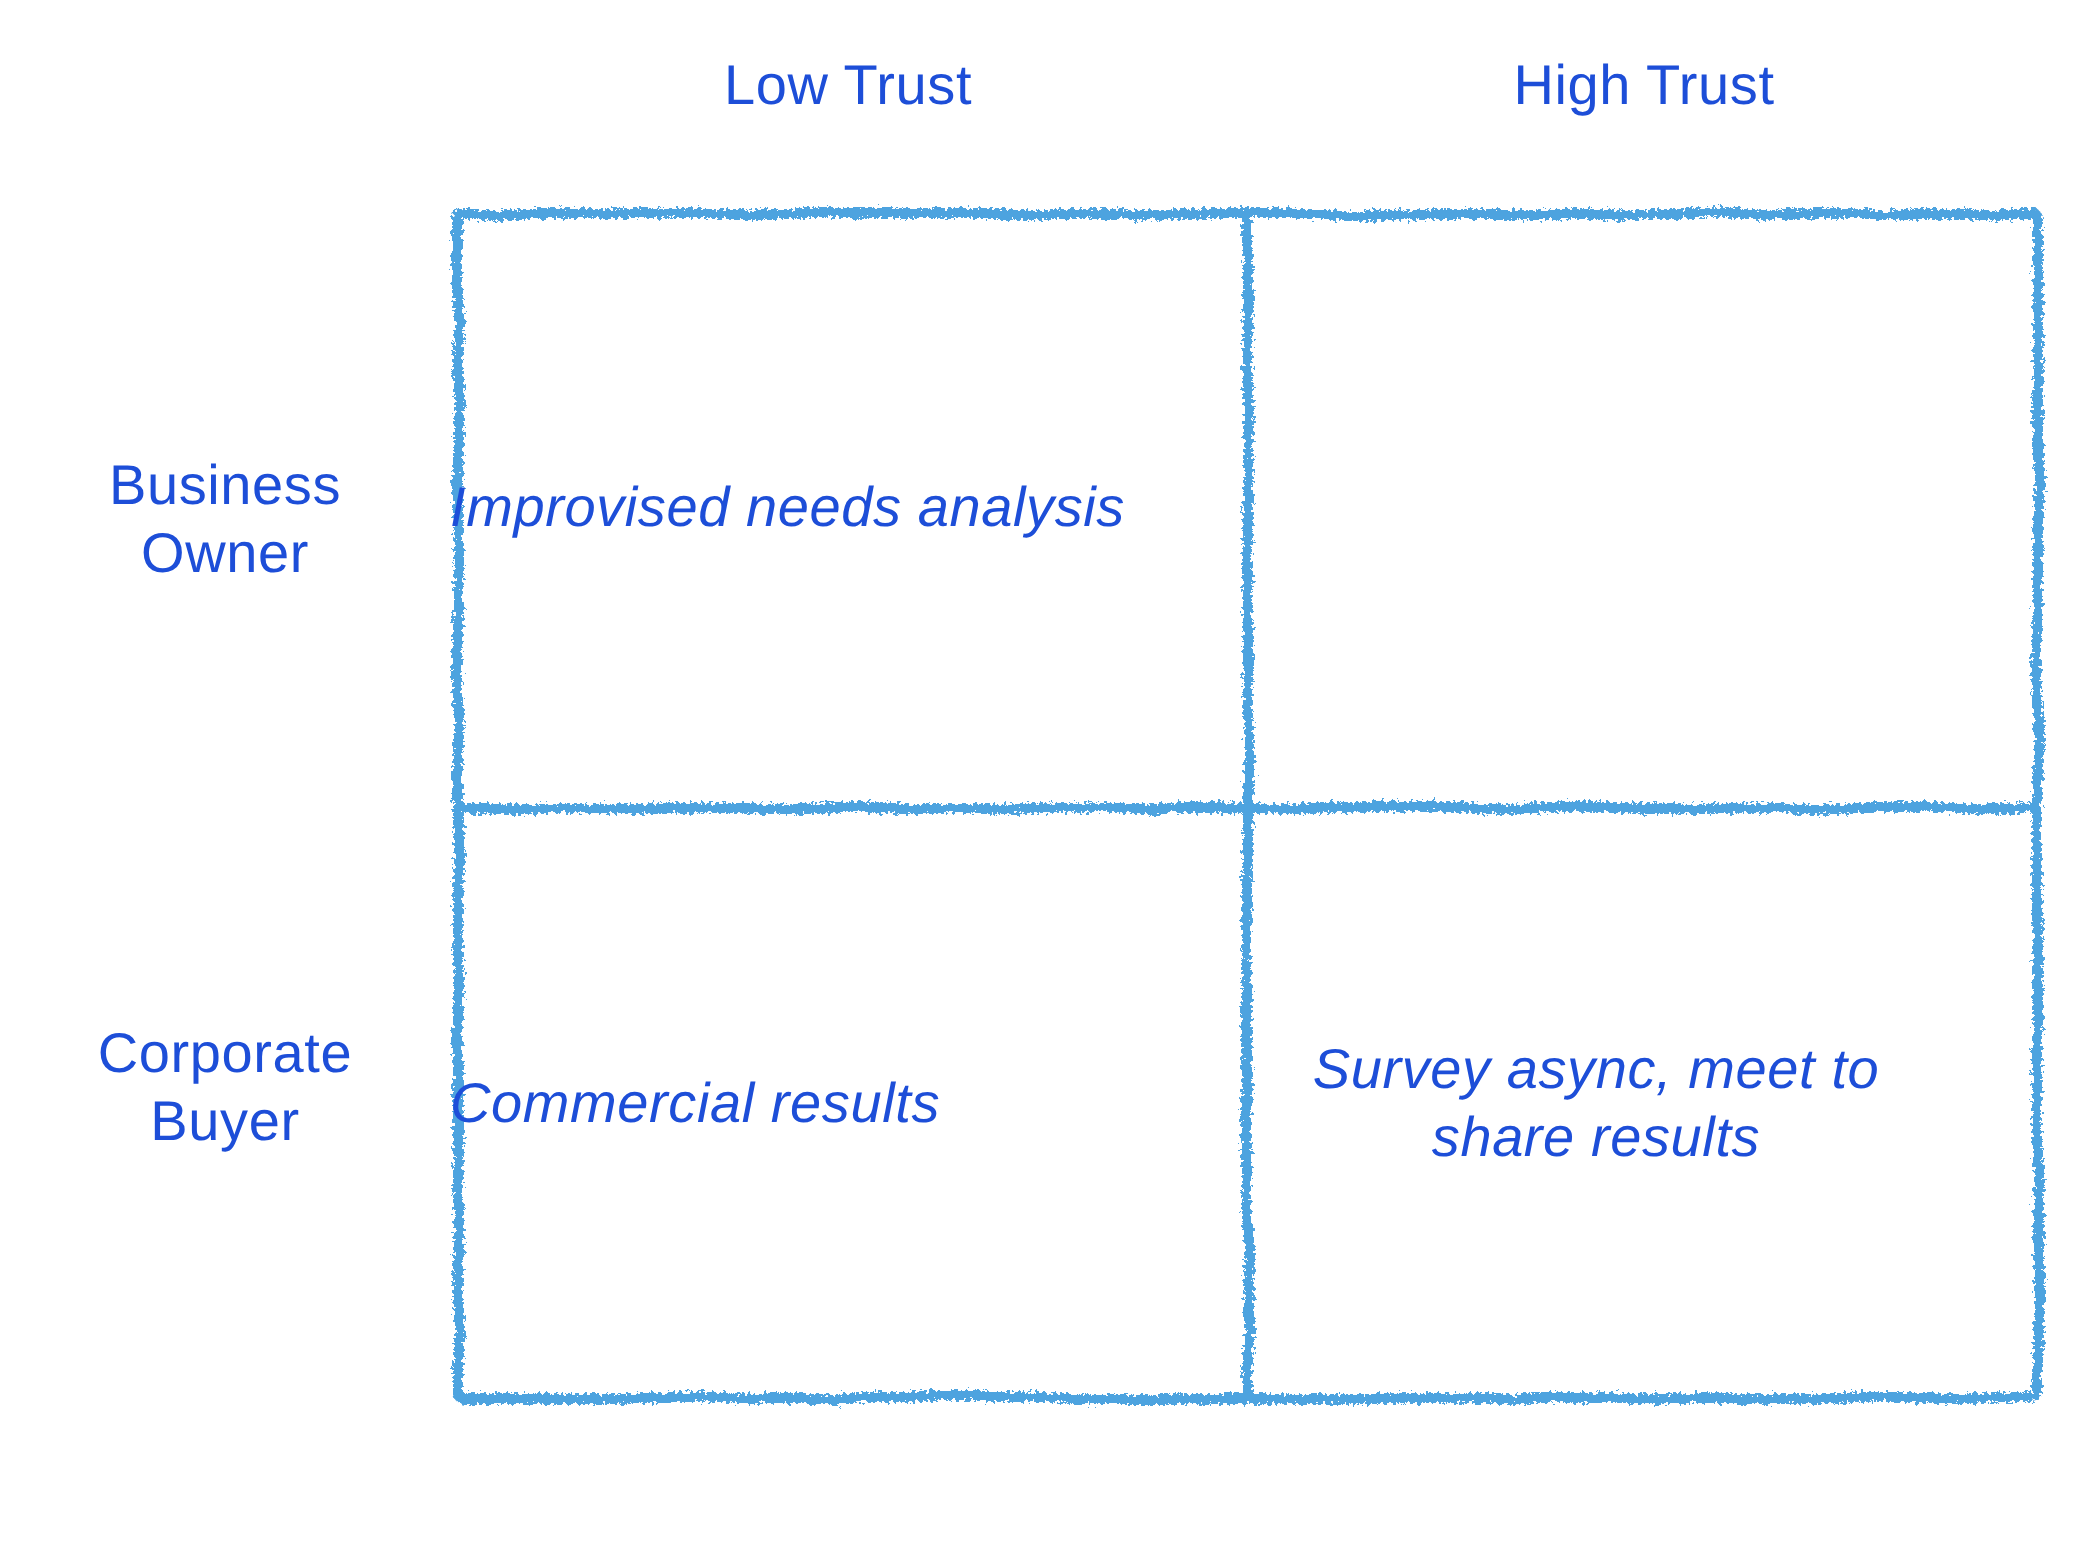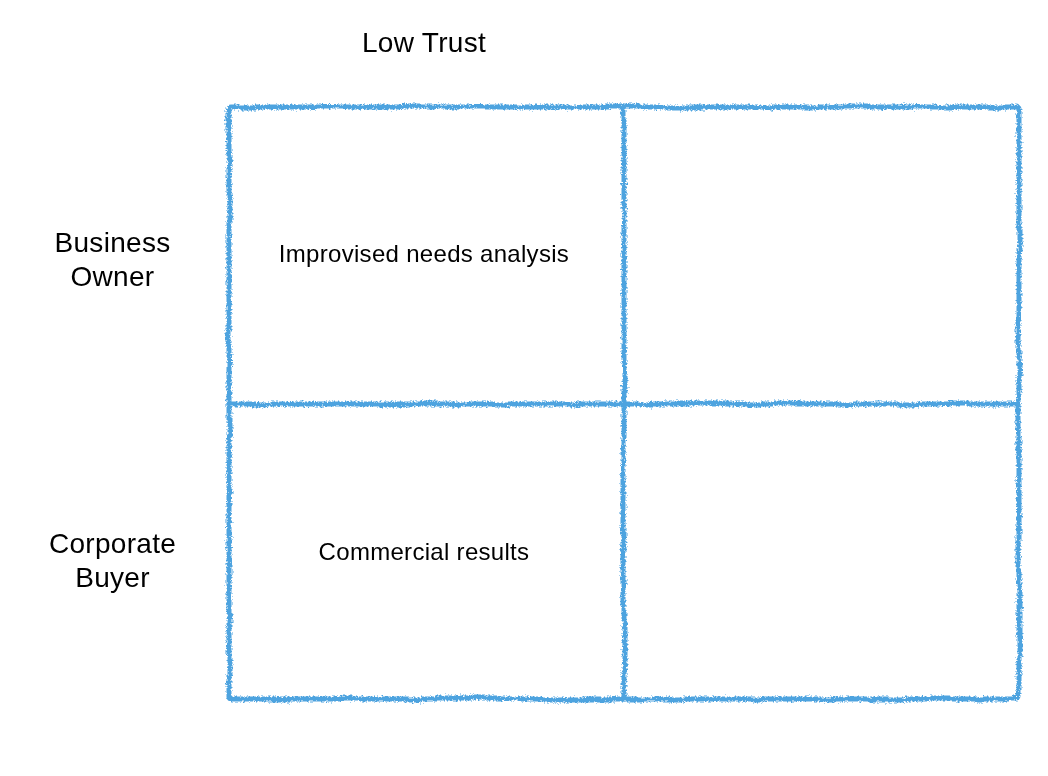--- a/index.html
+++ b/index.html
@@ -6,21 +6,21 @@
     margin: 0;
     padding: 0;
     background: #ffffff;
   }
   .stage {
     position: relative;
     width: 1048px;
     height: 776px;
     background: #ffffff;
     font-family: "Liberation Sans", sans-serif;
-    color: #000000;
+    color: #1d4ed8;
     overflow: hidden;
   }
   .grid-svg {
     position: absolute;
     left: 0;
     top: 0;
     width: 1048px;
     height: 776px;
     pointer-events: none;
   }
@@ -43,34 +43,34 @@
     display: flex;
     align-items: center;
     justify-content: center;
     text-align: center;
     font-size: 28px;
     line-height: 34px;
     letter-spacing: 0.3px;
   }
   .row-header .lbl { max-width: 170px; margin-top: 12px; }
   .row-header.r0 { top: 104px; height: 299px; }
-  .row-header.r1 { top: 406px; height: 298px; }
+  .row-header.r1 { top: 389px; height: 298px; }
 
   .cell {
     position: absolute;
     width: 398px;
     display: flex;
     align-items: center;
-    justify-content: center;
     text-align: center;
-    font-size: 24px;
+    font-size: 28px;
     line-height: 34px;
     letter-spacing: 0.3px;
     padding: 0;
     box-sizing: border-box;
+    font-style: italic;
   }
   .cell .txt { max-width: 350px; }
   .cell.r0 { top: 104px; height: 299px; }
   .cell.r1 { top: 403px; height: 298px; }
   .cell.c0 { left: 225px; }
   .cell.c1 { left: 623px; }
 </style>
 </head>
 <body>
 
@@ -91,28 +91,32 @@
       <line x1="228" y1="403" x2="1018" y2="403"></line>
     </g>
     <g filter="url(#crayon)" stroke="#4EA3DF" stroke-width="2.5" opacity="0.55" fill="none" stroke-linecap="round">
       <rect x="228" y="106" width="790" height="592" rx="2"></rect>
       <line x1="623" y1="106" x2="623" y2="698"></line>
       <line x1="228" y1="403" x2="1018" y2="403"></line>
     </g>
   </svg>
 
   <div class="col-header low">Low Trust</div>
+  <div class="col-header high">High Trust</div>
 
   <div class="row-header r0">
     <div class="lbl">Business Owner</div>
   </div>
   <div class="row-header r1">
     <div class="lbl">Corporate Buyer</div>
   </div>
 
   <div class="cell r0 c0">
     <div class="txt">Improvised needs analysis</div>
   </div>
   <div class="cell r1 c0">
     <div class="txt">Commercial results</div>
   </div>
+  <div class="cell r1 c1">
+    <div class="txt">Survey async, meet to share results</div>
+  </div>
 
 </div>
 
 </body></html>

